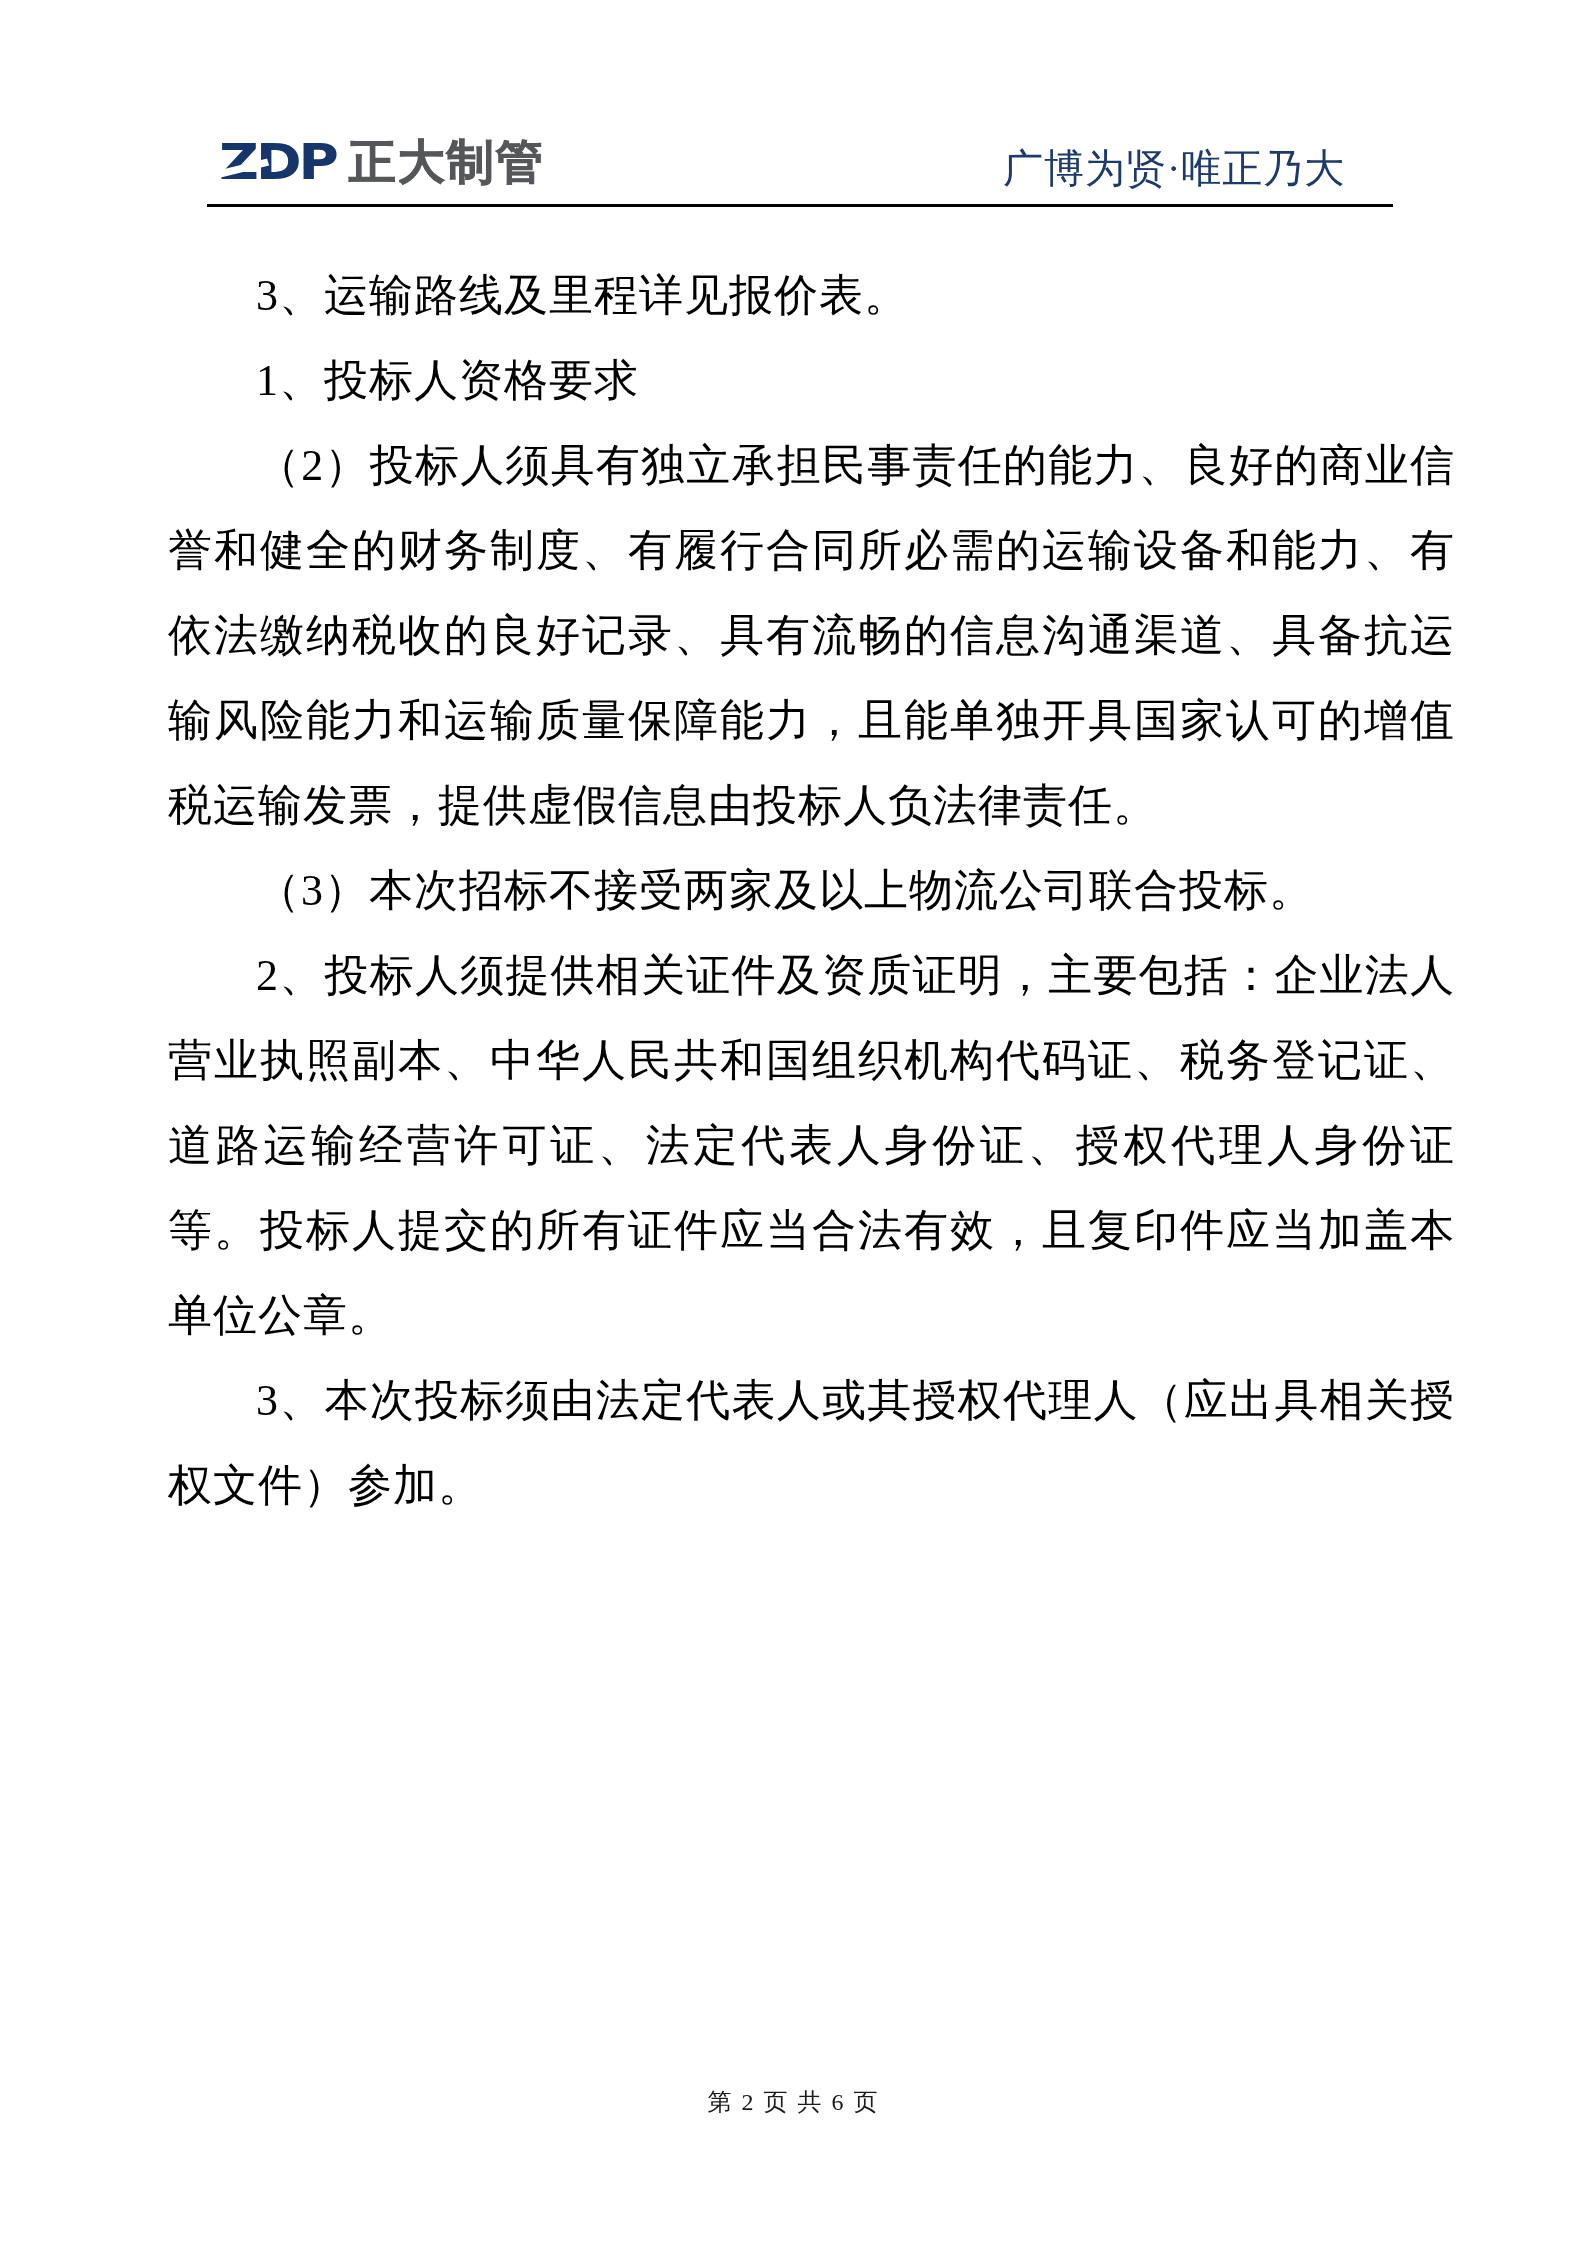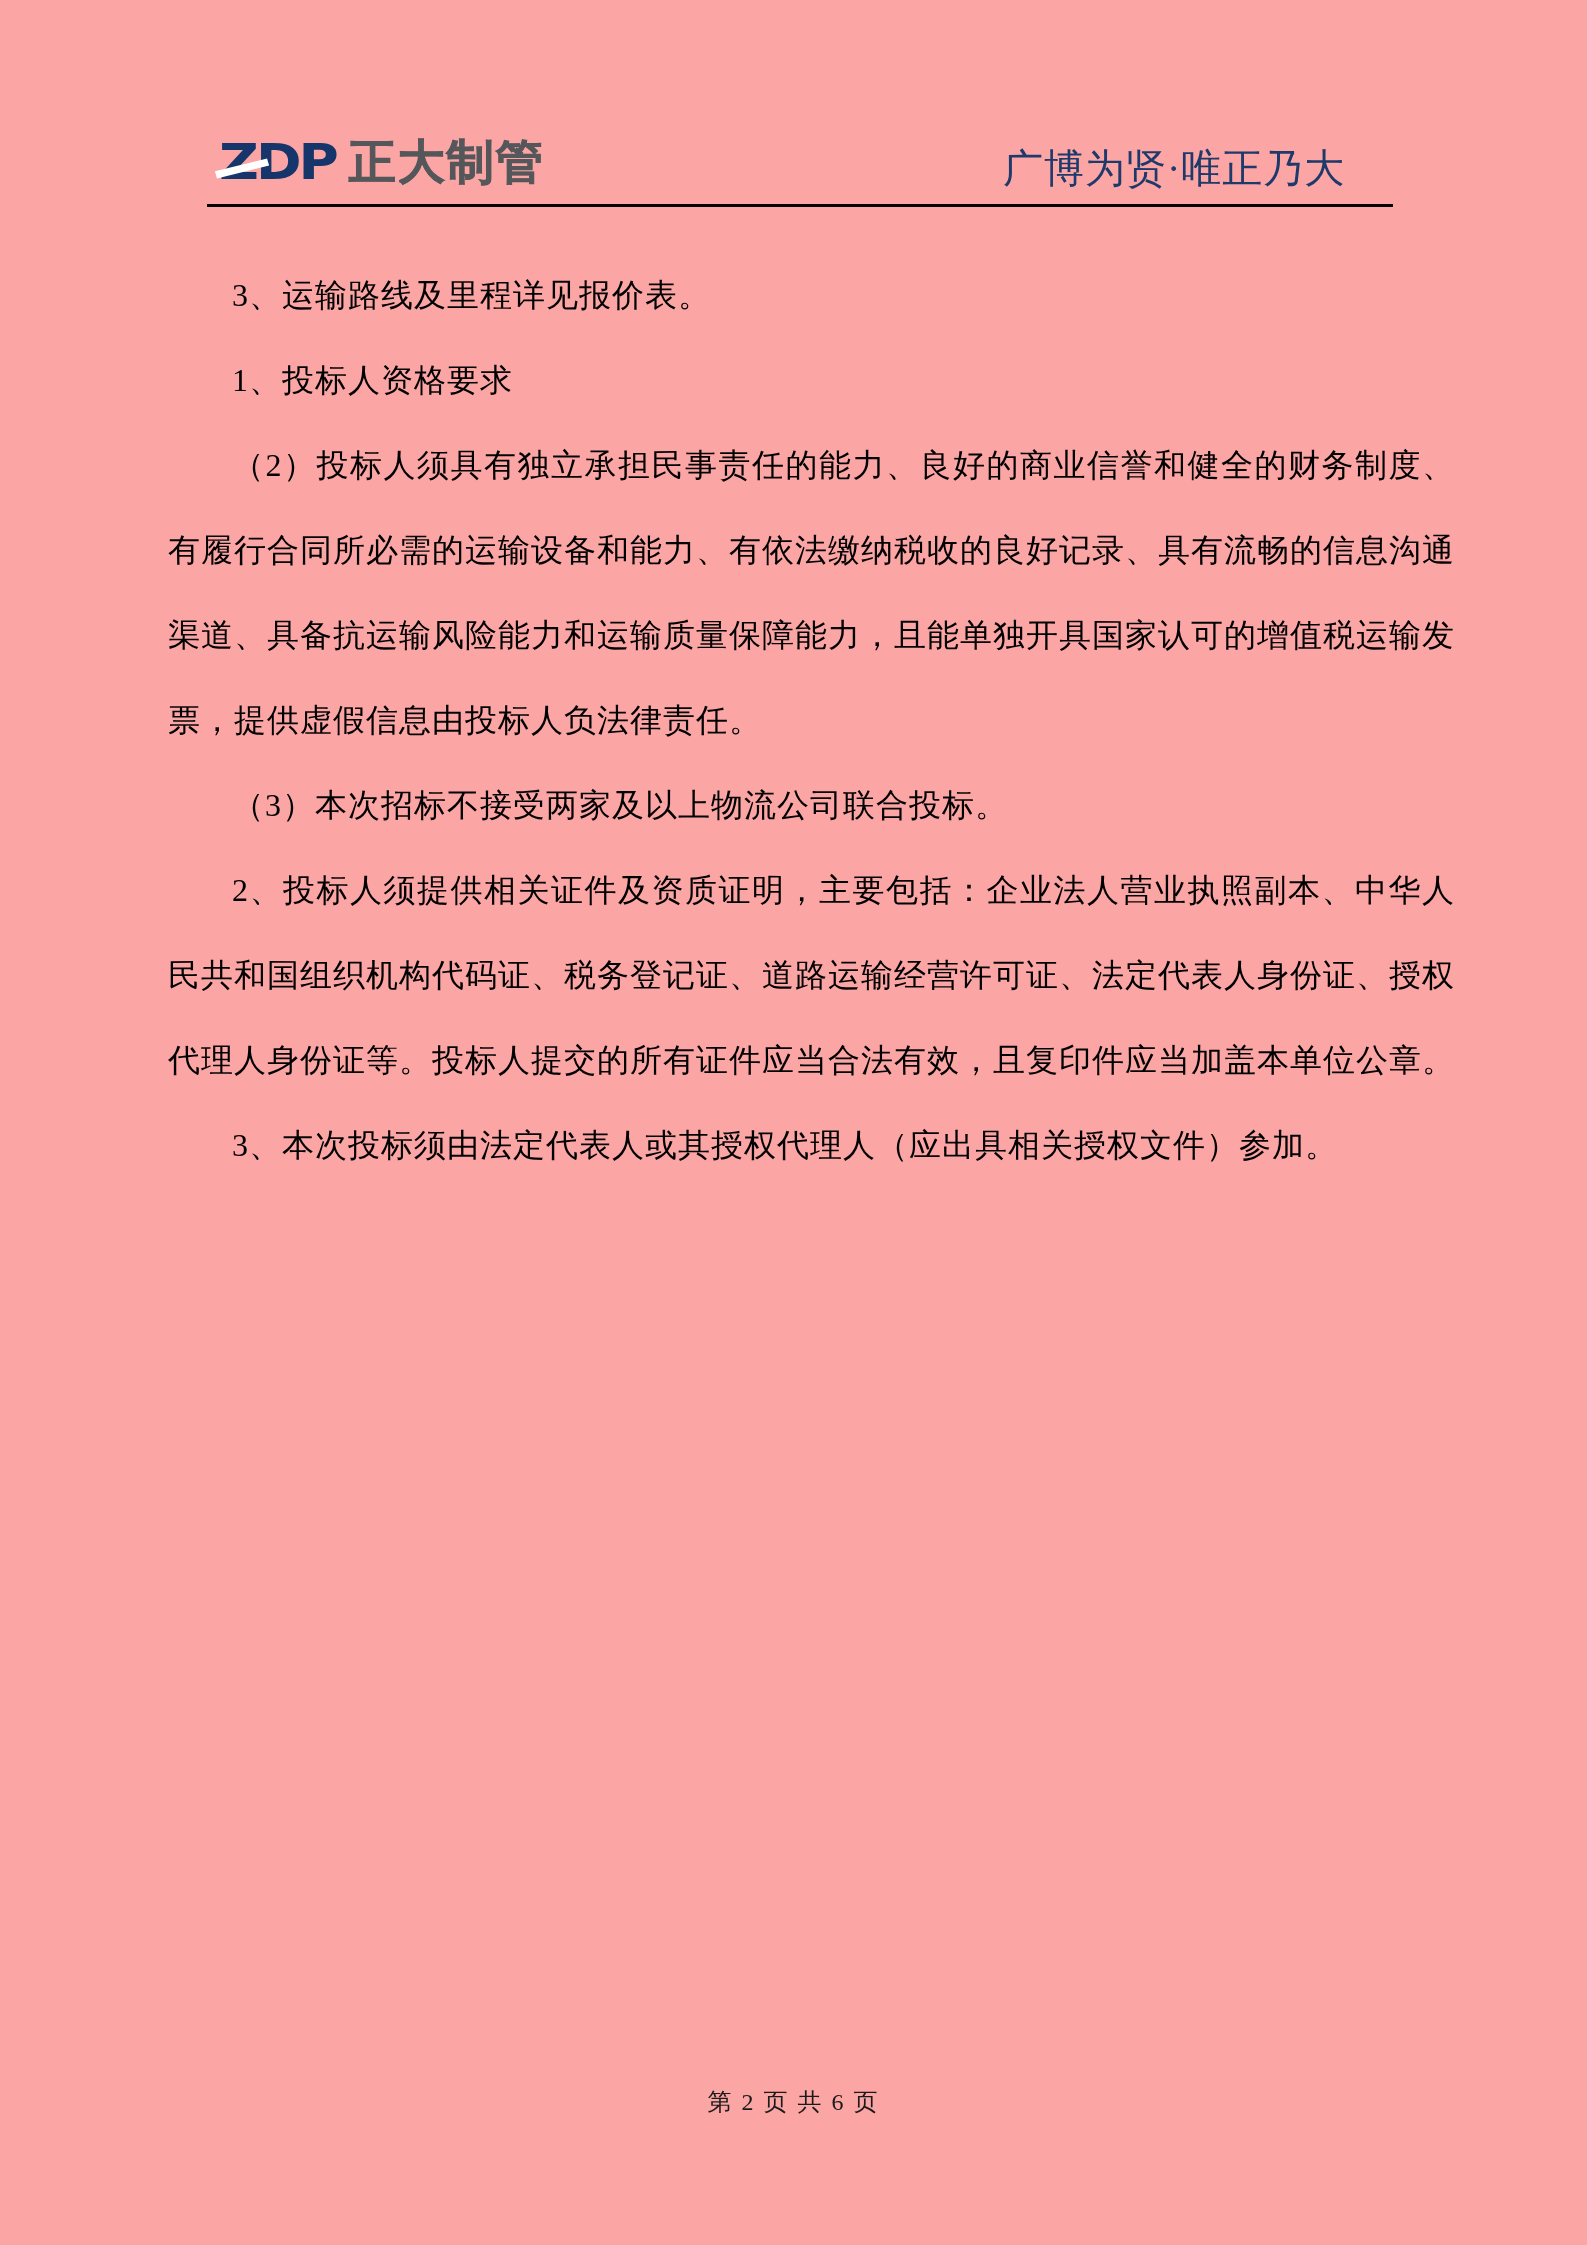--- a/index.html
+++ b/index.html
@@ -8,21 +8,21 @@
     --slogan-blue:#1d3a6b;
     --rule:#000000;
     --text:#000000;
   }
   *{margin:0;padding:0;box-sizing:border-box;}
   html,body{background:#e8e8e8;}
   .page{
     position:relative;
     width:1587px;
     height:2245px;
-    background:#fca5a5;
+    background:#ffffff;
     overflow:hidden;
     font-family:"Liberation Serif", serif;
     color:var(--text);
   }
   
   .logo{
     position:absolute;
     left:219px; top:137px;
     height:50px;
     display:flex;
@@ -72,21 +72,21 @@
     position:absolute;
     left:207px; top:204px;
     width:1186px; height:3px;
     background:var(--rule);
   }
   
   .content{
     position:absolute;
     left:168px; top:253px;
     width:1287px;
-    font-size:32px;
+    font-size:44px;
     line-height:85px;
     letter-spacing:1px;
     text-align:justify;
     text-justify:inter-ideograph;
   }
   .content p{
     text-indent:2em;
   }
   .content p.bold{
     font-weight:bold;

